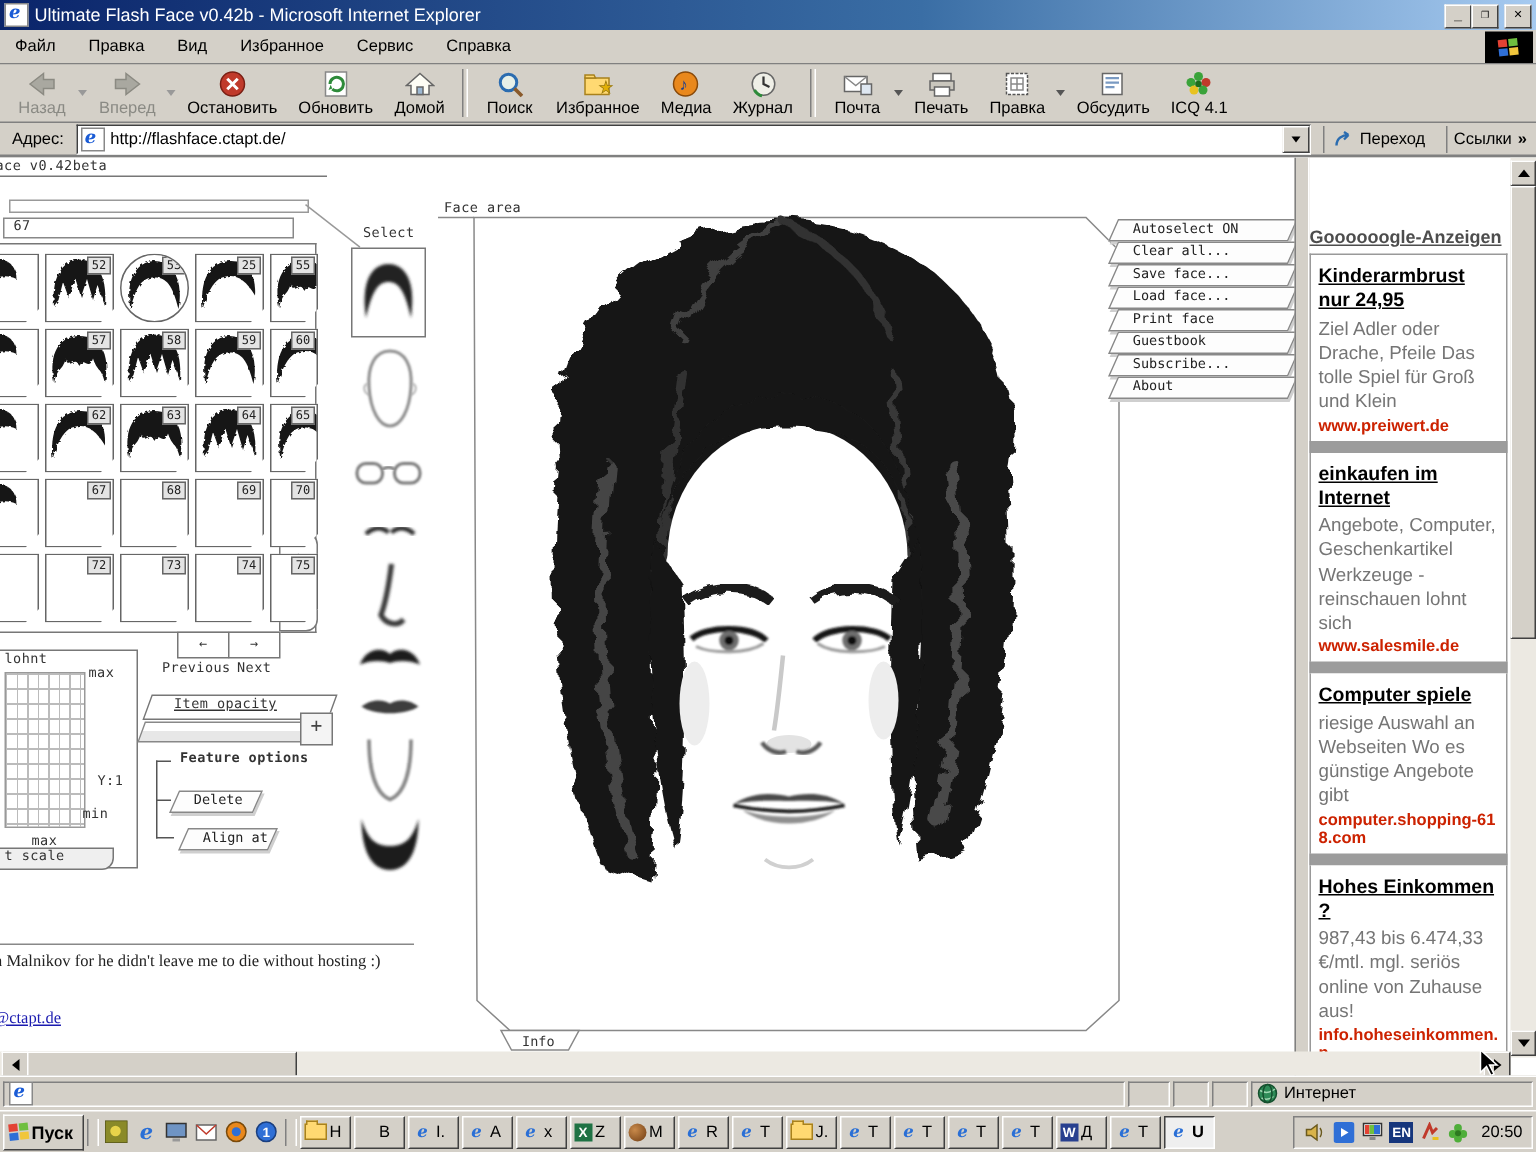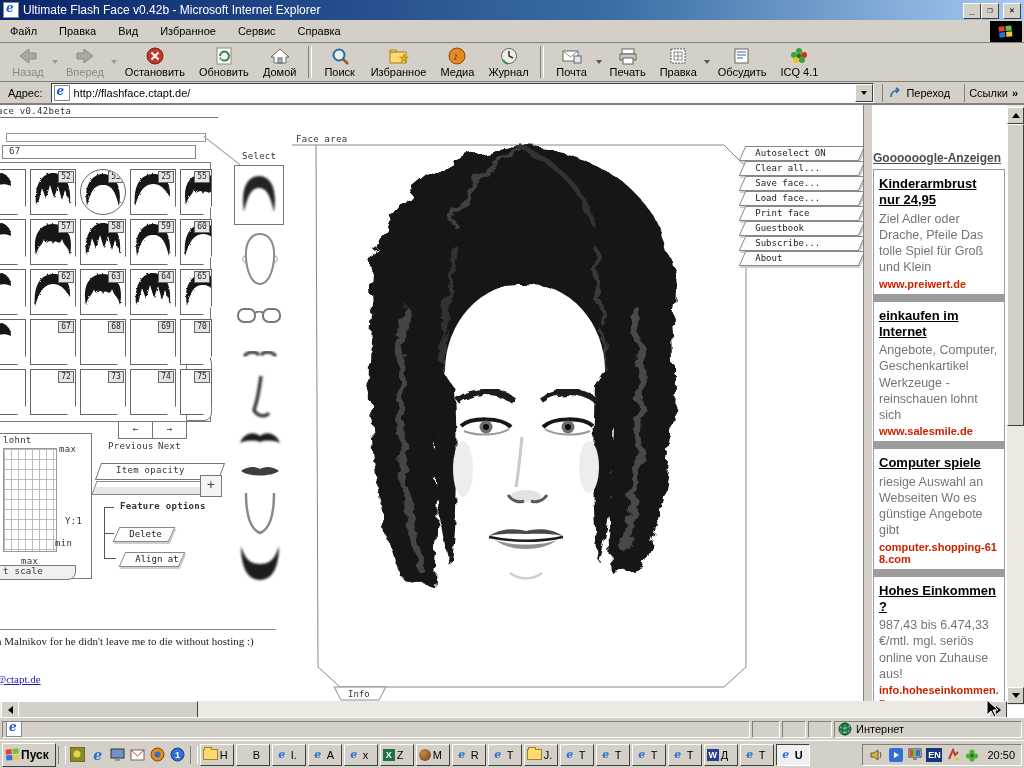--- a/index.html
+++ b/index.html
@@ -377,21 +377,21 @@
       <span class="pix" style="position:absolute;left:14px;top:1px;">lohnt</span>
       <div style="position:absolute;left:14px;top:14px;width:52px;height:102px;background:repeating-linear-gradient(to right,#bbb 0 1px,transparent 1px 7px),repeating-linear-gradient(to bottom,#bbb 0 1px,transparent 1px 10px);border:1px solid #999;"></div>
       <span class="pix" style="position:absolute;left:70px;top:10px;">max</span>
       <span class="pix" style="position:absolute;left:76px;top:58px;margin-top:24px;">Y:1</span>
       <span class="pix" style="position:absolute;left:66px;top:104px;">min</span>
       <span class="pix" style="position:absolute;left:32px;top:122px;">max</span>
     </div>
     <div class="abs pix" style="left:-8px;top:460px;width:72px;height:13px;border:1px solid #777;border-radius:0 0 8px 0;background:#efefef;padding-left:10px;">t scale</div>
 
     <div class="abs" style="left:98px;top:358px;width:122px;height:15px;border:1px solid #777;transform:skewX(-20deg);background:#fff;"></div>
-    <div class="abs pix" style="left:116px;top:360px;">Item opacity</div>
+    <div class="abs pix" style="left:116px;top:360px;text-decoration:underline;">Item opacity</div>
     <div class="abs" style="left:94px;top:376px;width:116px;height:12px;border:1px solid #888;transform:skewX(-20deg);background:linear-gradient(#fff 45%,#e7e7e7 45%);"></div>
     <div class="abs" style="left:200px;top:370px;width:20px;height:20px;border:1px solid #777;background:#f4f4f4;text-align:center;line-height:18px;font-size:13px;color:#444;">+</div>
 
     <div class="abs" style="left:104px;top:402px;width:1px;height:52px;background:#555;"></div>
     <div class="abs" style="left:104px;top:402px;width:10px;height:1px;background:#555;"></div>
     <div class="abs" style="left:104px;top:428px;width:10px;height:1px;background:#555;"></div>
     <div class="abs" style="left:104px;top:453px;width:12px;height:1px;background:#555;"></div>
     <div class="abs pix" style="left:120px;top:396px;font-weight:bold;">Feature options</div>
     <div class="flash-btn" style="left:116px;top:422px;width:54px;">
         <span>Delete</span>

